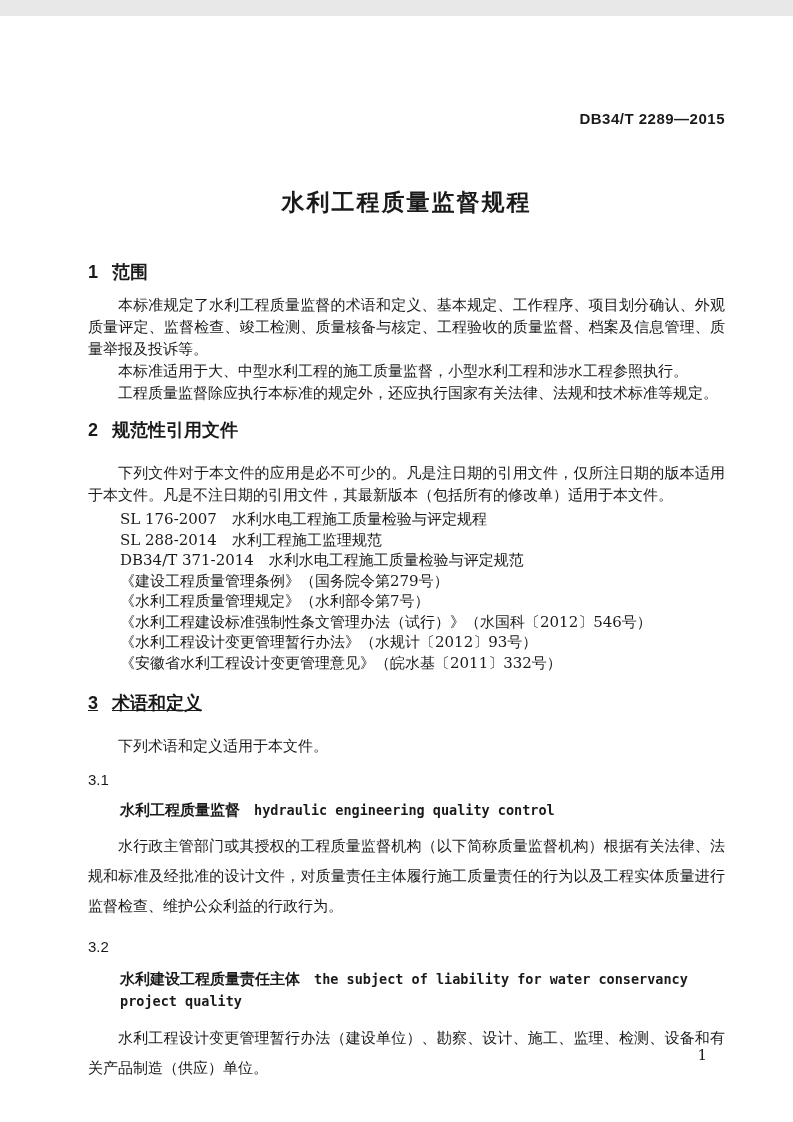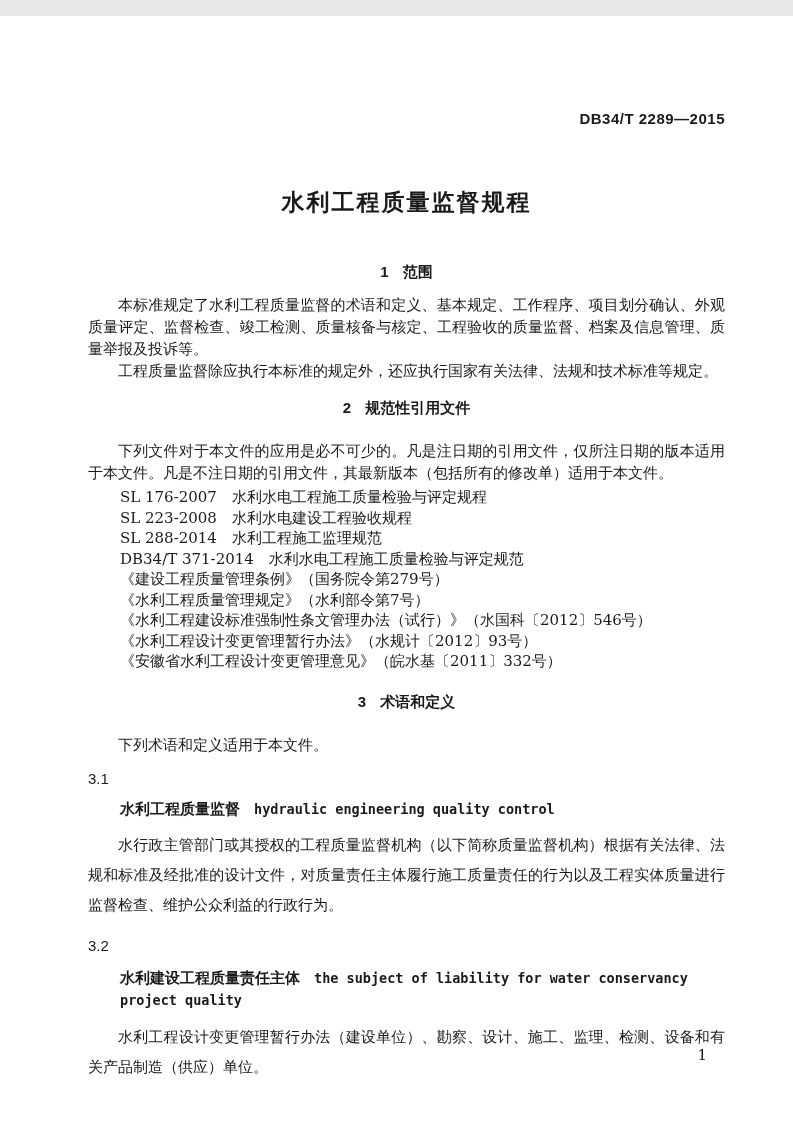--- a/index.html
+++ b/index.html
@@ -33,28 +33,27 @@
     text-align: center;
     font-family: "Liberation Sans", "DejaVu Sans", sans-serif;
     font-weight: bold;
     font-size: 23px;
     line-height: 32px;
     letter-spacing: 2px;
   }
   .sec-heading {
     font-family: "Liberation Sans", "DejaVu Sans", sans-serif;
     font-weight: bold;
-    font-size: 15px;
+    font-size: 18px;
     line-height: 20px;
-    text-align: center;
   }
   .sec-heading .sec-label { margin-left: 14px; }
   .sec1-heading { margin-top: 44px; }
   .sec2-heading { margin-top: 16px; }
-  .sec3-heading { margin-top: 20px; }
+  .sec3-heading { margin-top: 20px; text-decoration: underline; }
   .para {
     margin: 12px 0 0 0;
     font-size: 15px;
     line-height: 22px;
     text-align: justify;
     text-indent: 2em;
   }
   .para.follow { margin-top: 0; }
   .intro-para { margin-top: 22px; }
   .ref-list { margin-top: 3px; padding-left: 2em; }
@@ -110,29 +109,29 @@
   <div class="content">
 
     <div class="header-code">DB34/T 2289—2015</div>
 
     <div class="doc-title">水利工程质量监督规程</div>
 
     <div class="sec-heading sec1-heading">
       <span>1</span><span class="sec-label">范围</span>
     </div>
     <p class="para">本标准规定了水利工程质量监督的术语和定义、基本规定、工作程序、项目划分确认、外观质量评定、监督检查、竣工检测、质量核备与核定、工程验收的质量监督、档案及信息管理、质量举报及投诉等。</p>
+    <p class="para follow">本标准适用于大、中型水利工程的施工质量监督，小型水利工程和涉水工程参照执行。</p>
     <p class="para follow">工程质量监督除应执行本标准的规定外，还应执行国家有关法律、法规和技术标准等规定。</p>
 
     <div class="sec-heading sec2-heading">
       <span>2</span><span class="sec-label">规范性引用文件</span>
     </div>
     <p class="para intro-para">下列文件对于本文件的应用是必不可少的。凡是注日期的引用文件，仅所注日期的版本适用于本文件。凡是不注日期的引用文件，其最新版本（包括所有的修改单）适用于本文件。</p>
     <div class="ref-list">
       <div class="ref-item">SL 176-2007　水利水电工程施工质量检验与评定规程</div>
-      <div class="ref-item">SL 223-2008　水利水电建设工程验收规程</div>
       <div class="ref-item">SL 288-2014　水利工程施工监理规范</div>
       <div class="ref-item">DB34/T 371-2014　水利水电工程施工质量检验与评定规范</div>
       <div class="ref-item">《建设工程质量管理条例》（国务院令第279号）</div>
       <div class="ref-item">《水利工程质量管理规定》（水利部令第7号）</div>
       <div class="ref-item">《水利工程建设标准强制性条文管理办法（试行）》（水国科〔2012〕546号）</div>
       <div class="ref-item">《水利工程设计变更管理暂行办法》（水规计〔2012〕93号）</div>
       <div class="ref-item">《安徽省水利工程设计变更管理意见》（皖水基〔2011〕332号）</div>
     </div>
 
     <div class="sec-heading sec3-heading">

